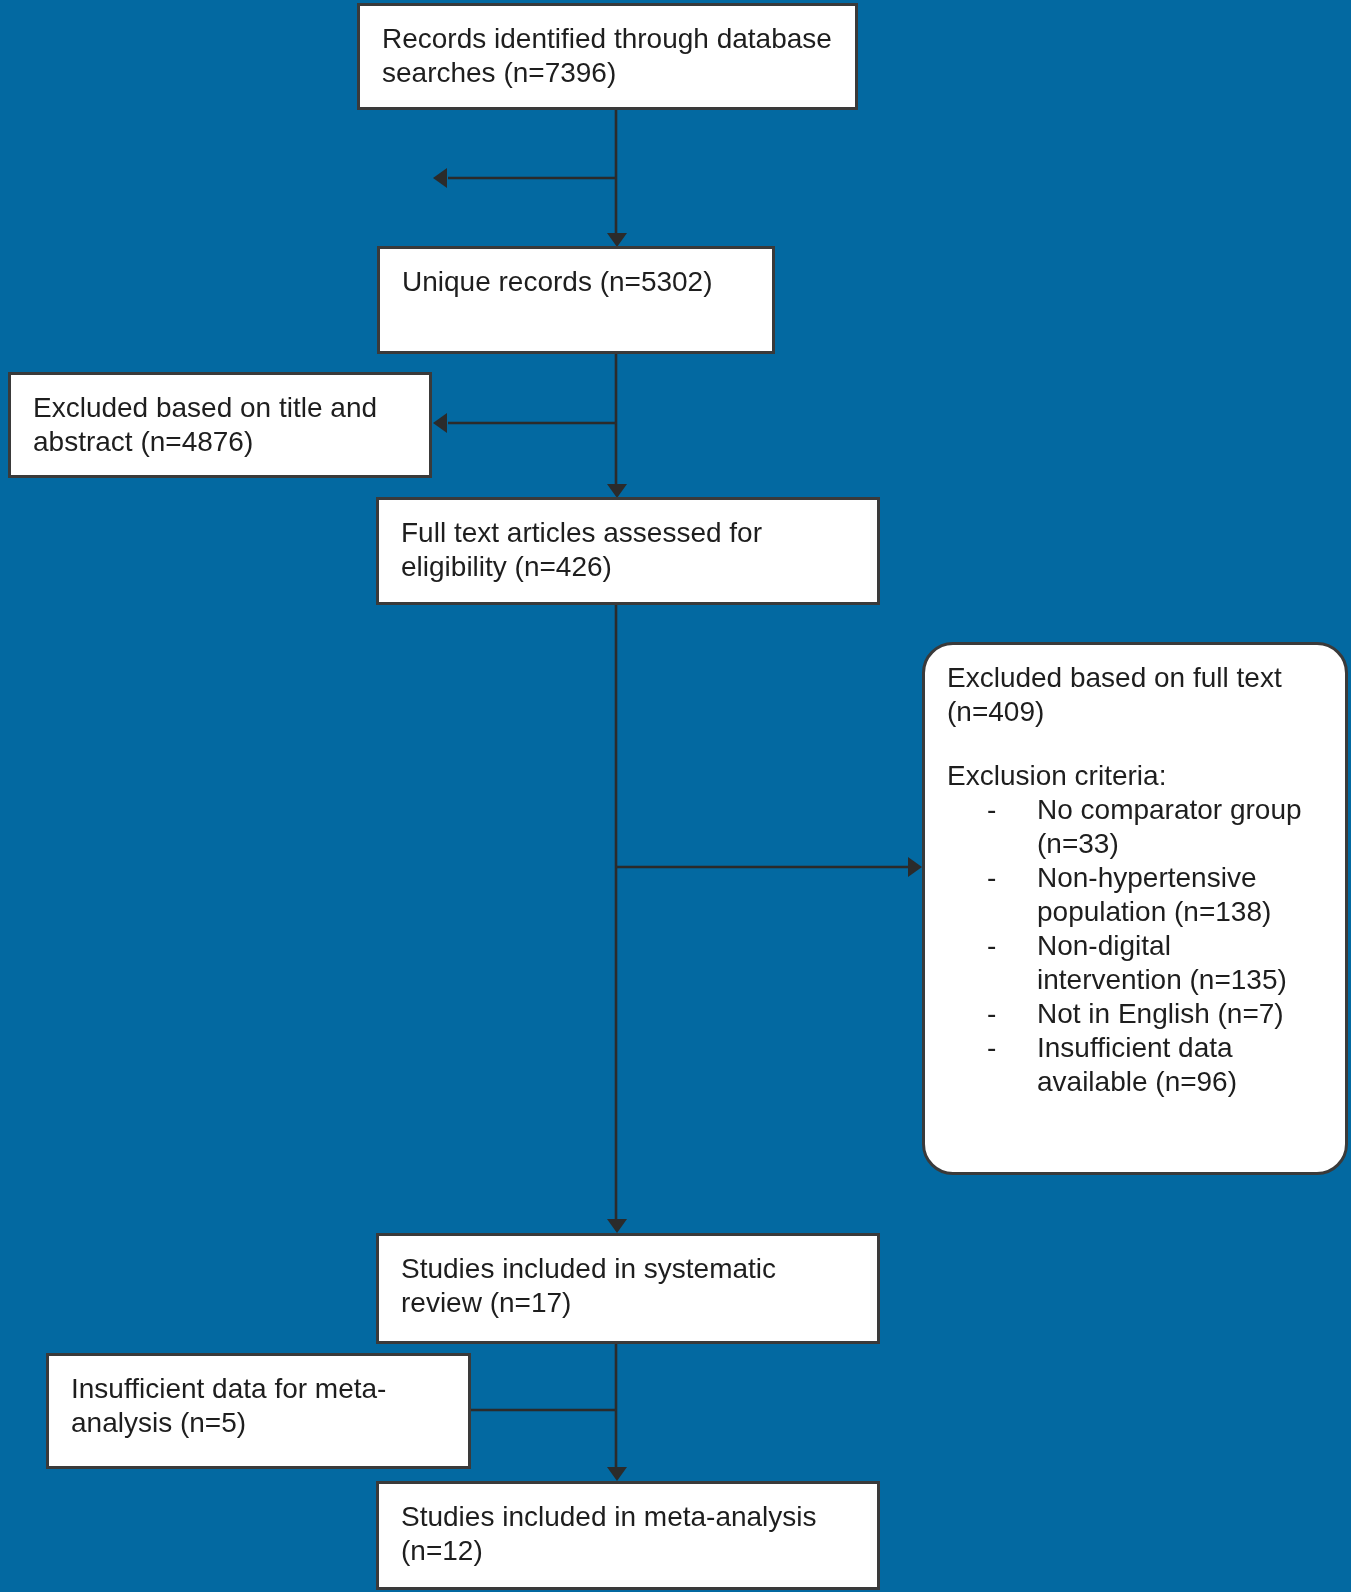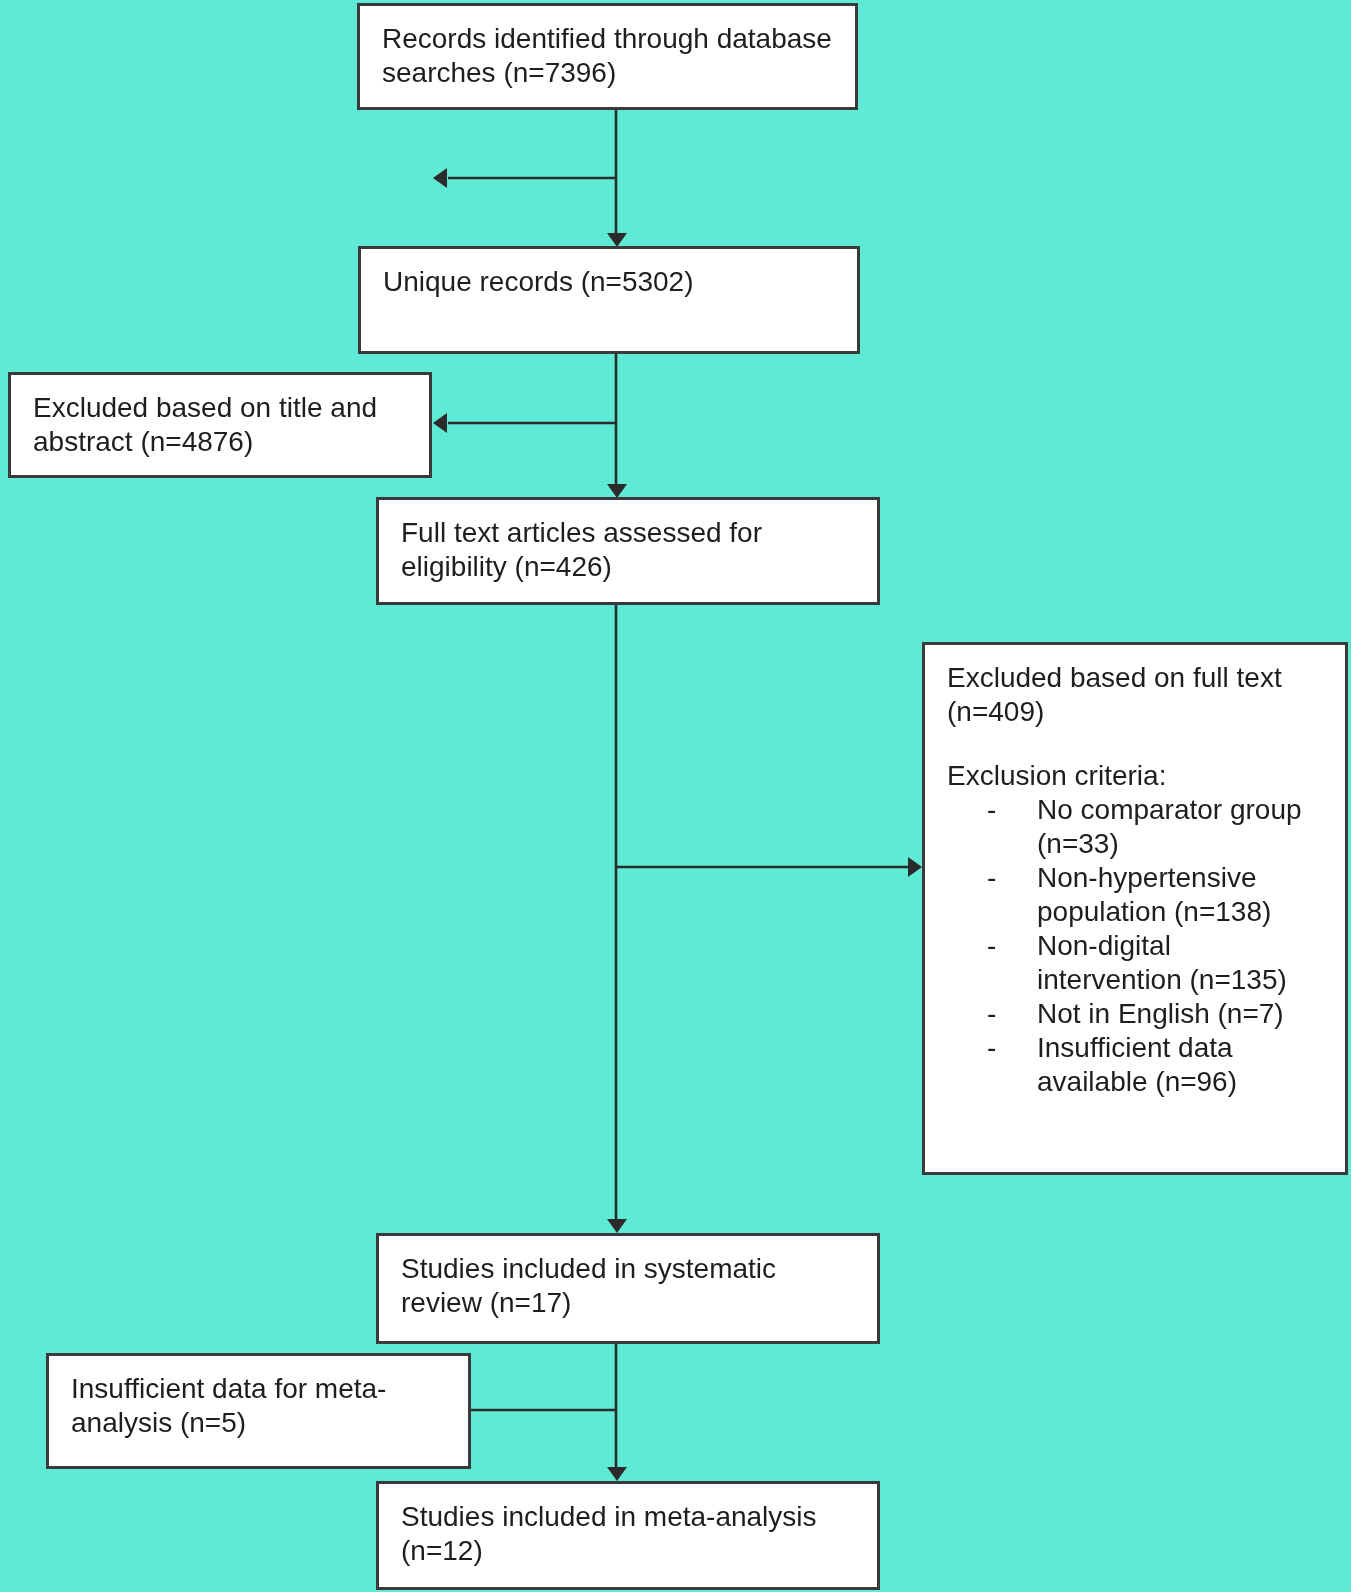--- a/index.html
+++ b/index.html
@@ -4,21 +4,21 @@
 <style>
   html, body {
     margin: 0;
     padding: 0;
     background: #ffffff;
   }
   #stage {
     position: relative;
     width: 1351px;
     height: 1592px;
-    background: #5eead4;
+    background: #0369a1;
     font-family: "Liberation Sans", "DejaVu Sans", sans-serif;
     color: #1e1e1e;
     overflow: hidden;
   }
   #connectors {
     position: absolute;
     left: 0;
     top: 0;
     width: 1351px;
     height: 1592px;
@@ -48,24 +48,24 @@
     display: grid;
     grid-template-columns: 40px 1fr;
   }
   .li-text {
     white-space: pre-line;
     margin-left: 10px;
   }
   
   .b-records   { left: 357px; top: 3px;    width: 501px; height: 107px; }
   .b-dups      { left: 5px;   top: 141px;  width: 427px; height: 77px;  }
-  .b-unique    { left: 358px; top: 246px;  width: 502px; height: 108px; }
+  .b-unique    { left: 377px; top: 246px;  width: 398px; height: 108px; }
   .b-excl-ta   { left: 8px;   top: 372px;  width: 424px; height: 106px; }
   .b-fulltext  { left: 376px; top: 497px;  width: 504px; height: 108px; }
-  .b-excl-ft   { left: 922px; top: 642px;  width: 426px; height: 533px; }
+  .b-excl-ft   { left: 922px; top: 642px;  width: 426px; height: 533px; border-radius: 31px; }
   .b-sysrev    { left: 376px; top: 1233px; width: 504px; height: 111px; }
   .b-insuff    { left: 2px;   top: 1353px; width: 425px; height: 116px; margin-left: 44px; }
   .b-meta      { left: 376px; top: 1481px; width: 504px; height: 109px; }
 </style>
 </head>
 <body>
 
 <div id="stage">
 
   <svg id="connectors" viewBox="0 0 1351 1592" xmlns="http://www.w3.org/2000/svg">

